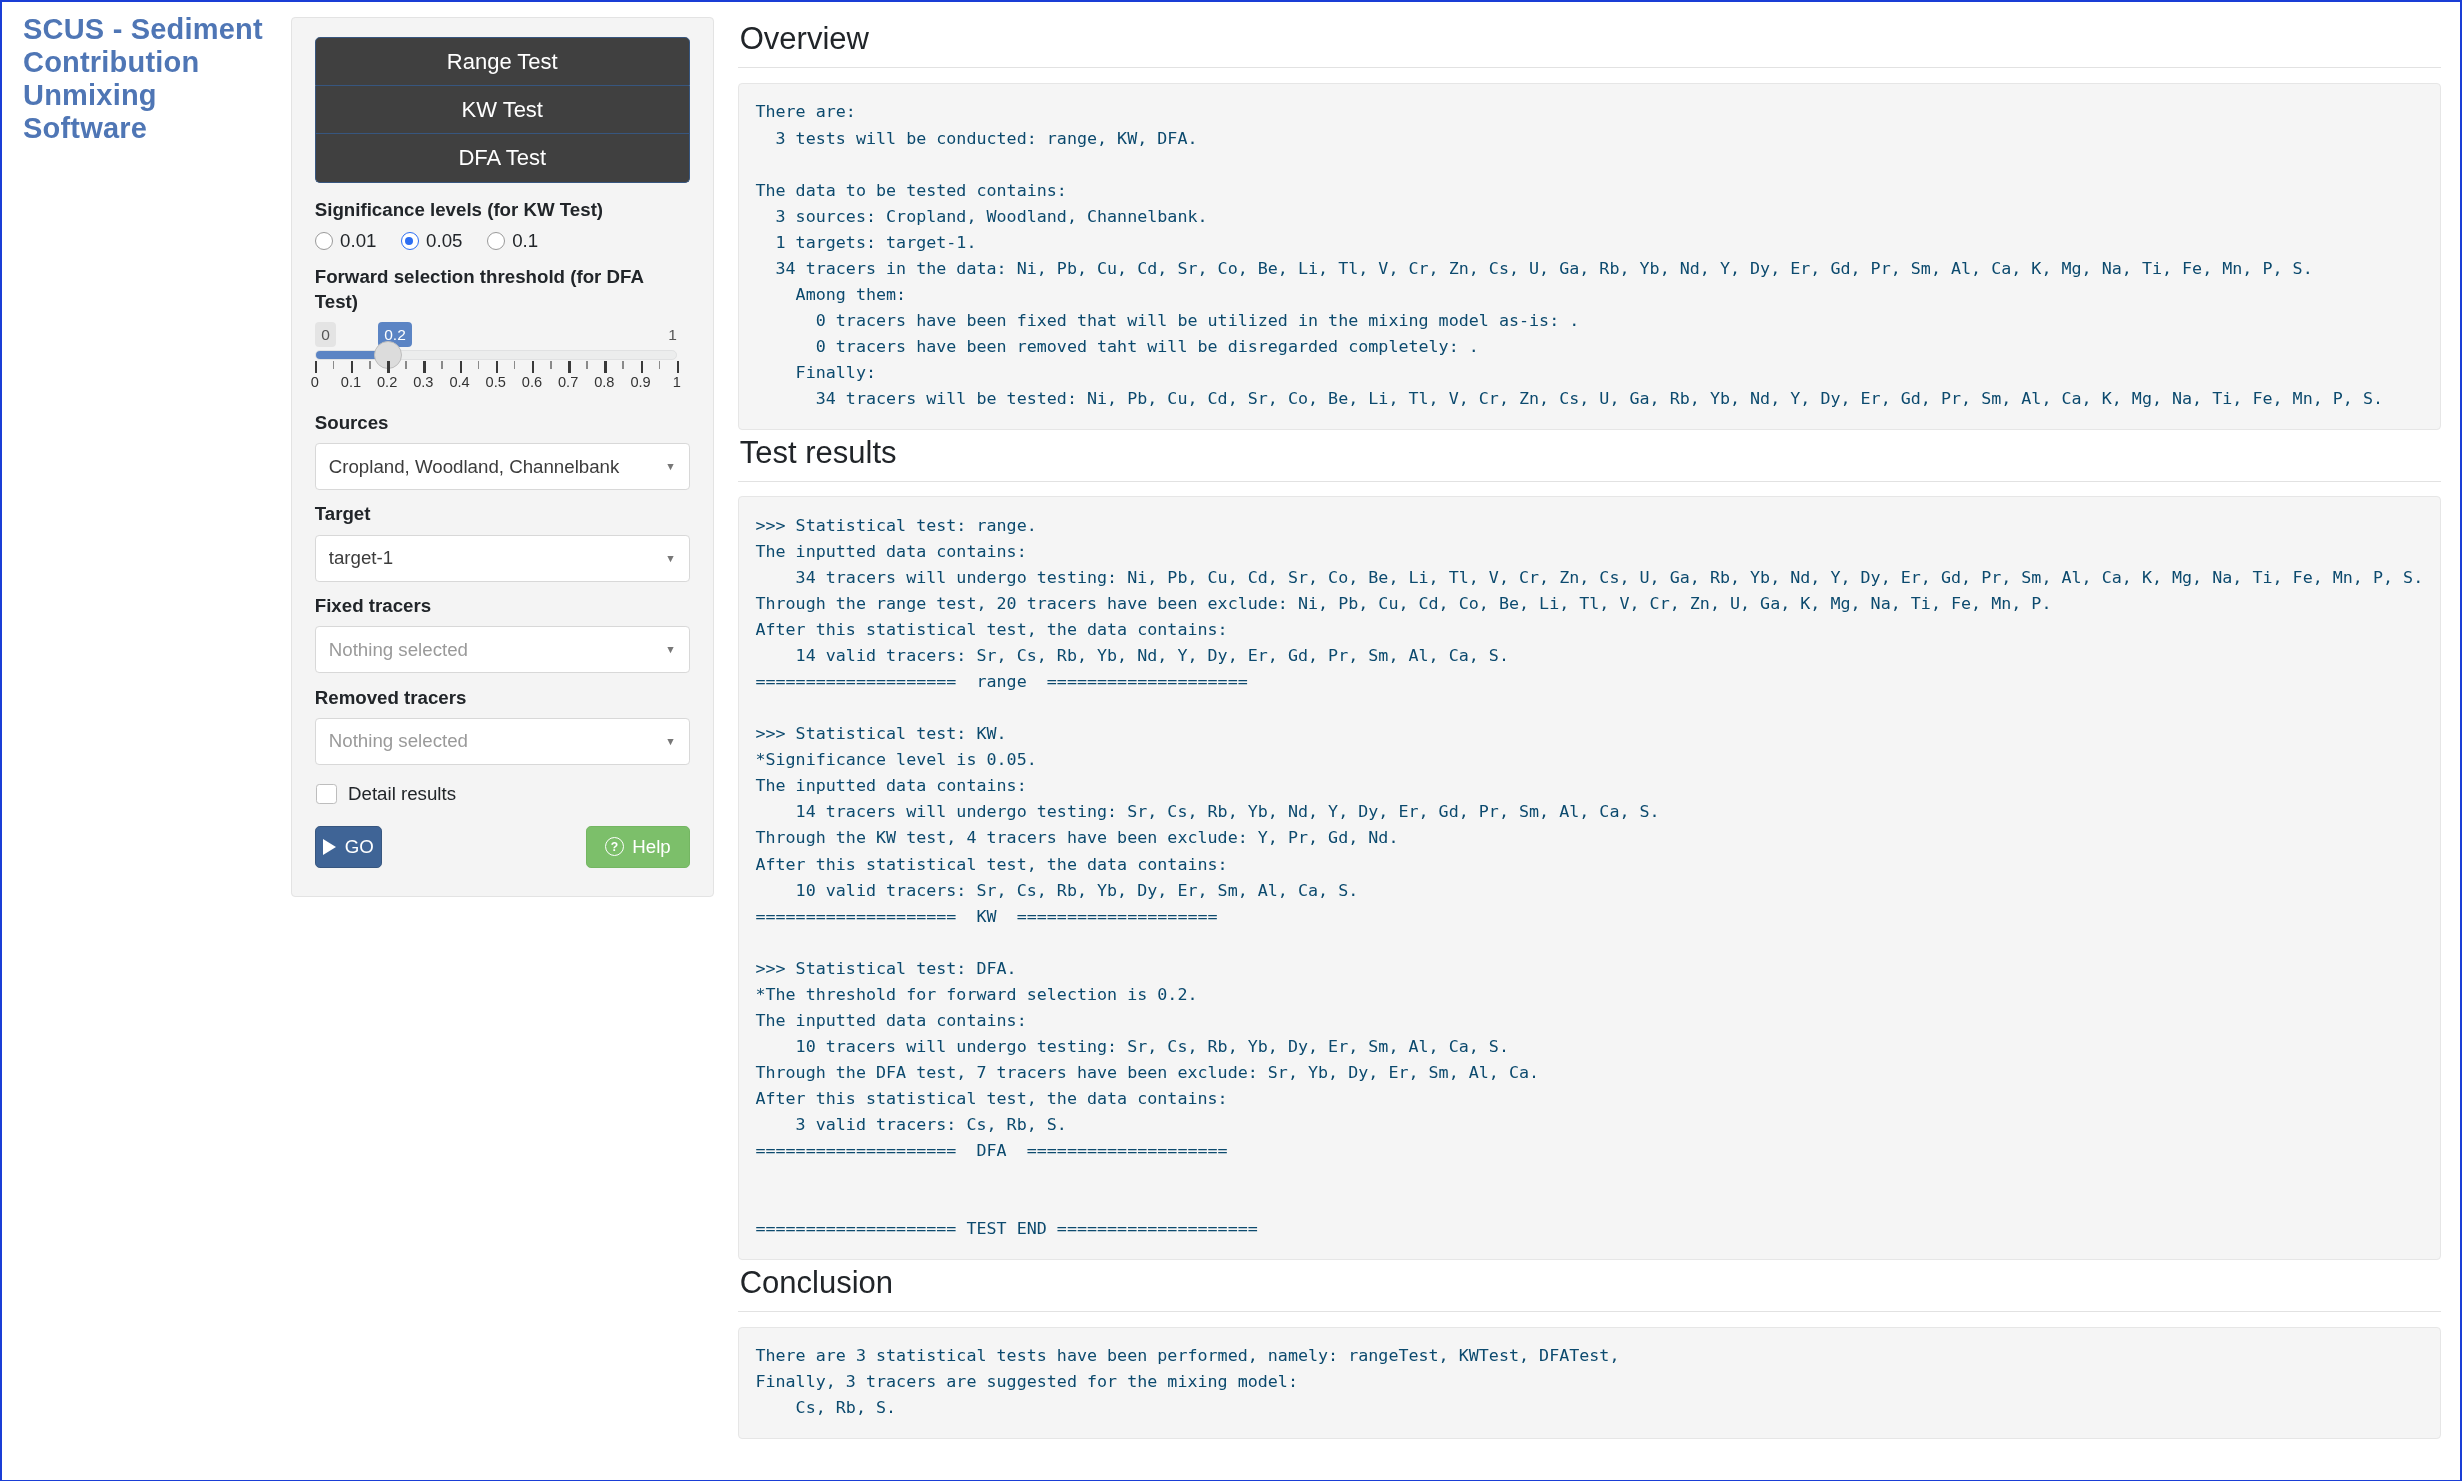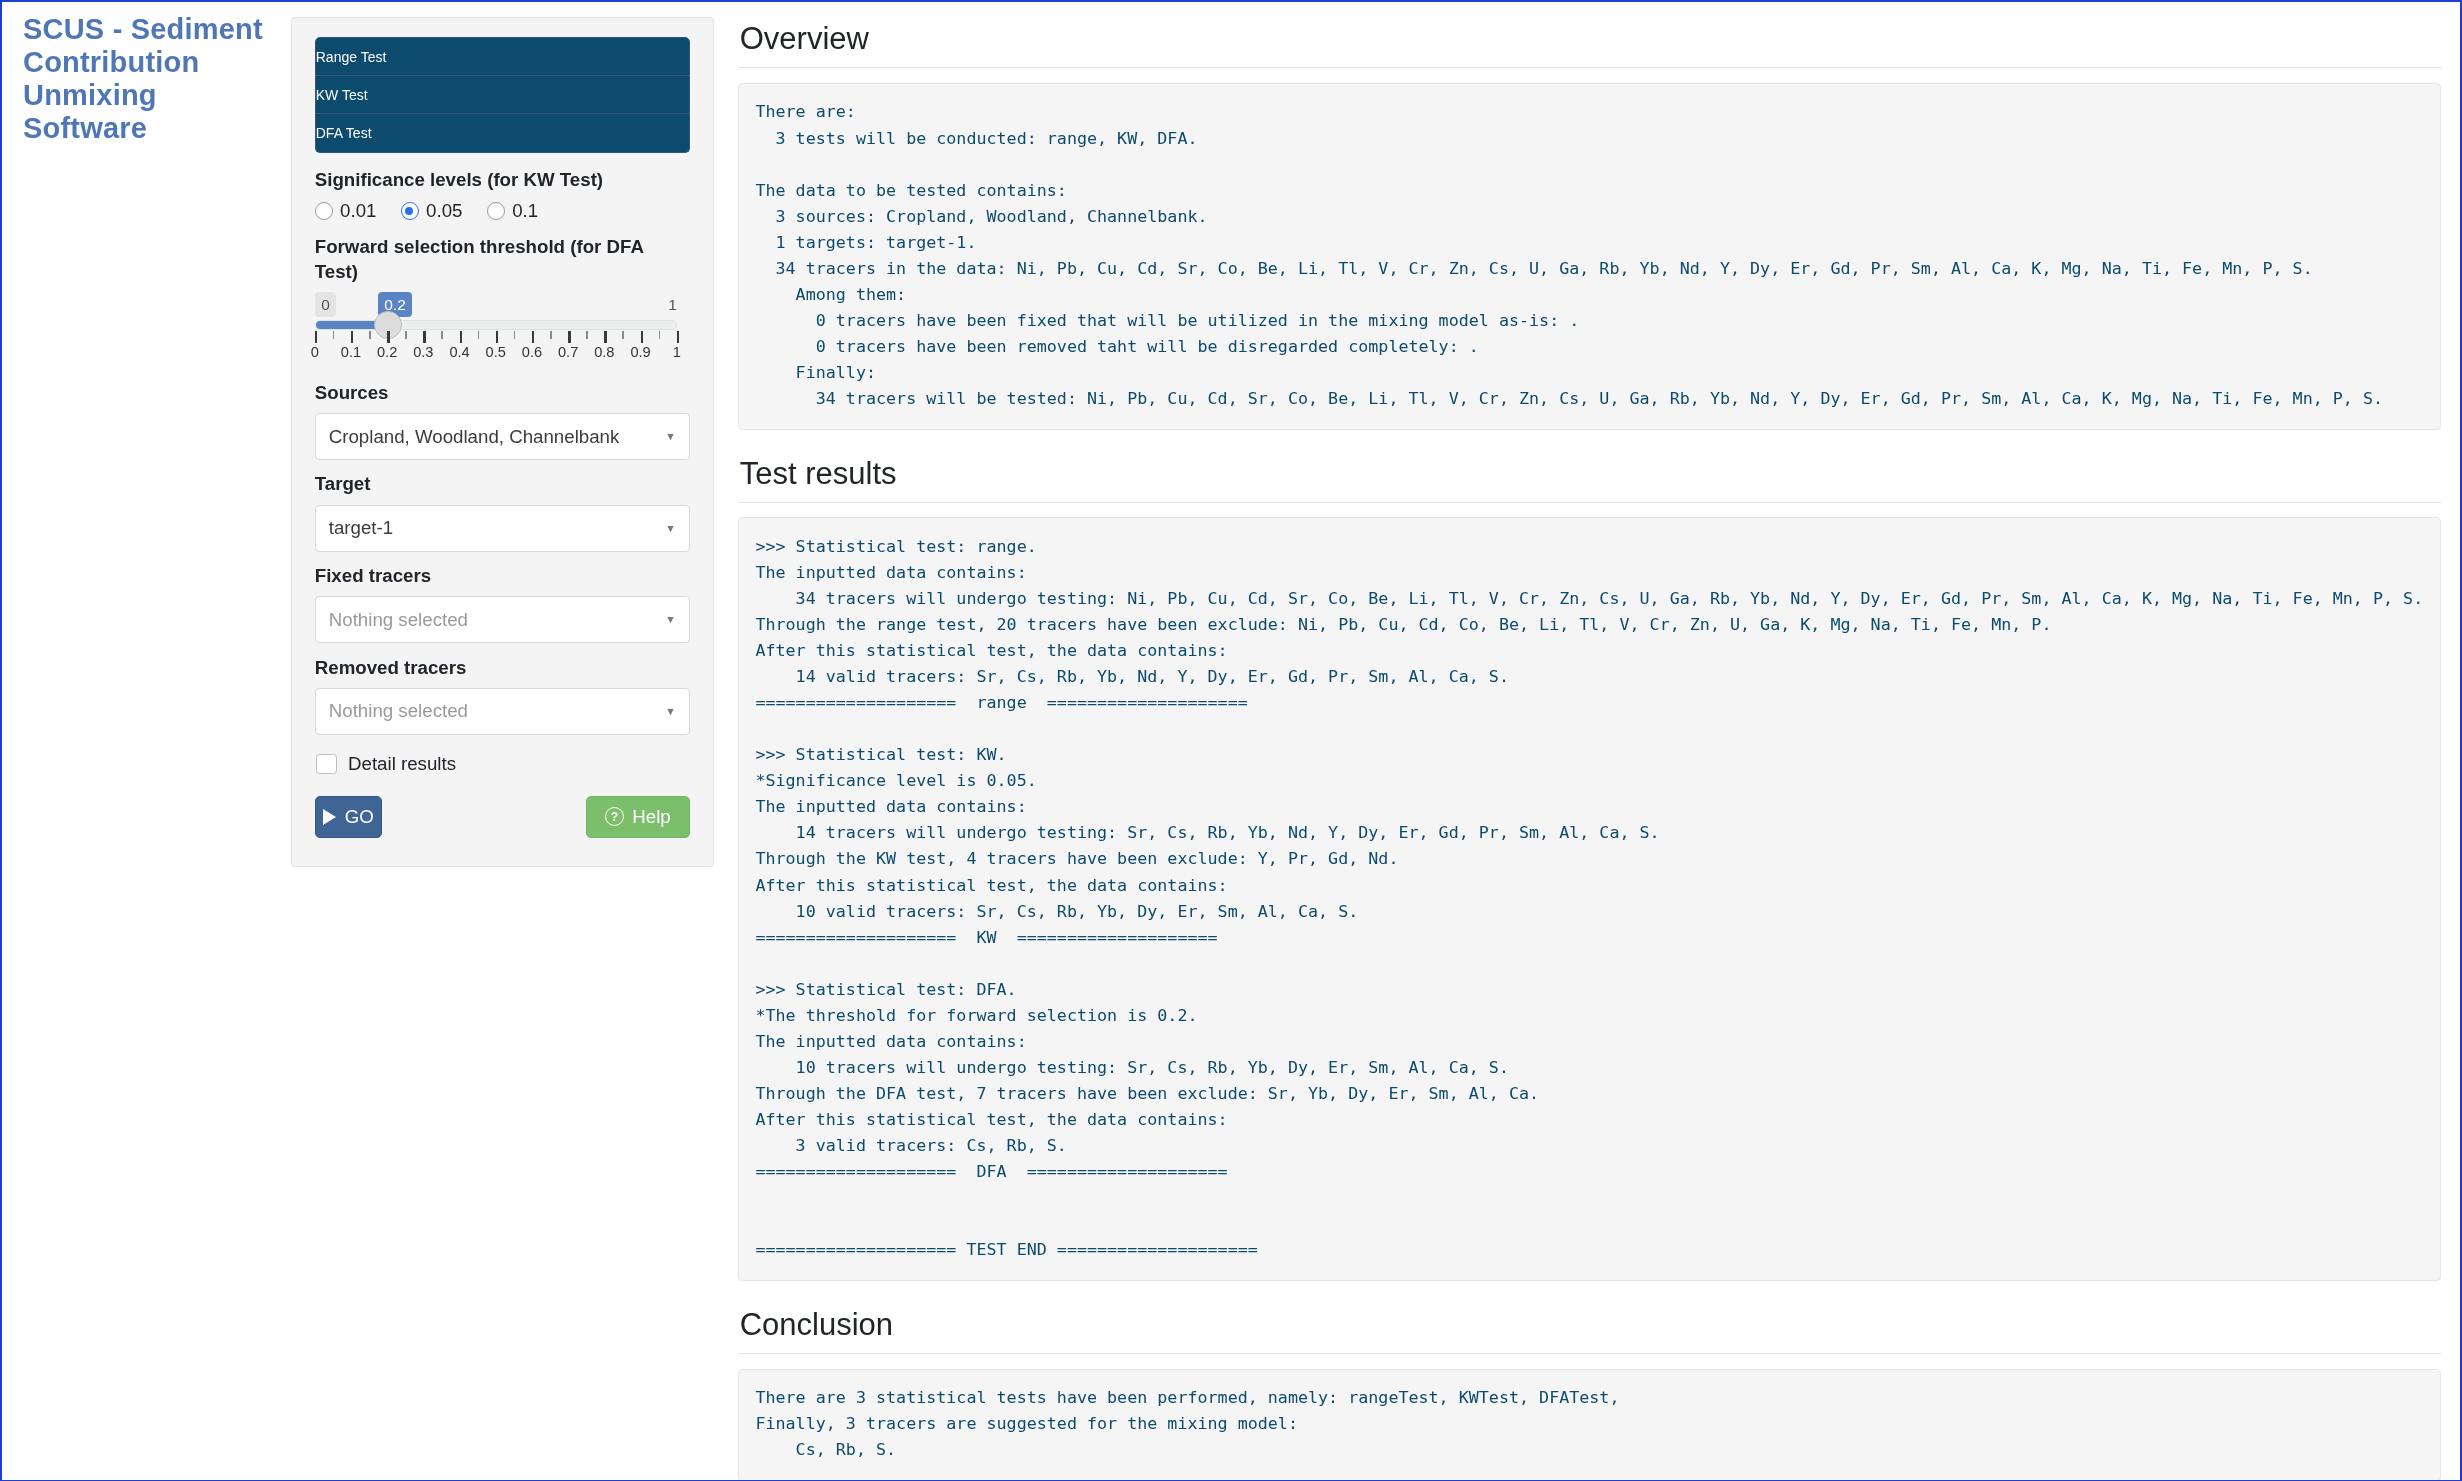--- a/index.html
+++ b/index.html
@@ -32,21 +32,21 @@
   
   .body-row { flex:1; display:flex; padding:14.6px 19.5px 0 19.5px; gap:24.4px; align-items:flex-start; }
 
   
   .sidebar {
     width:423px; background:#f4f4f4; border:0.8px solid #e3e3e3; border-radius:4.1px;
     padding:19.5px 23px 28px 23px;
   }
   .btn-group-vertical { display:flex; flex-direction:column; margin-bottom:14.6px; }
   .test-btn {
-    background:#0c4a6e; color:#fff; font-size:14px; text-align:left;
+    background:#404040; color:#fff; font-size:22px; text-align:center;
     padding:10.6px 0; border:0.8px solid #37567f; cursor:pointer;
   }
   .test-btn:first-child { border-radius:4.9px 4.9px 0 0; }
   .test-btn:last-child { border-radius:0 0 4.9px 4.9px; }
   .test-btn + .test-btn { border-top:0; }
 
   .sb-label { font-size:18.7px; font-weight:bold; margin:11.4px 0 8.1px 0; line-height:1.34; }
   .sb-label.first { margin-top:14.6px; }
 
   .radio-row { display:flex; align-items:center; gap:4.9px; margin:3.3px 0 6.5px 0; }
@@ -133,21 +133,21 @@
     display:flex;align-items:center;justify-content:center;
     font-size:12.2px;font-weight:bold;line-height:1;
   }
 
   
   .content { flex:1; min-width:0; }
   .section-title {
     font-size:31px; font-weight:400; color:#212529;
     padding:4.9px 0 9.8px 1.6px; border-bottom:0.8px solid #e2e2e2; margin-bottom:14.6px;
   }
-  .section-title.gap { margin-top:21px; }
+  .section-title.gap { }
   .code-panel {
     background:#f5f5f5; border:0.8px solid #e6e6e6; border-radius:4.1px;
     padding:14.6px 16.3px 18px 16.3px;
     font-family:"DejaVu Sans Mono", monospace;
     font-size:16.7px; line-height:1.56; color:#0c4a6e;
     white-space:pre; overflow:hidden;
   }
 </style>
 </head>
 <body>

